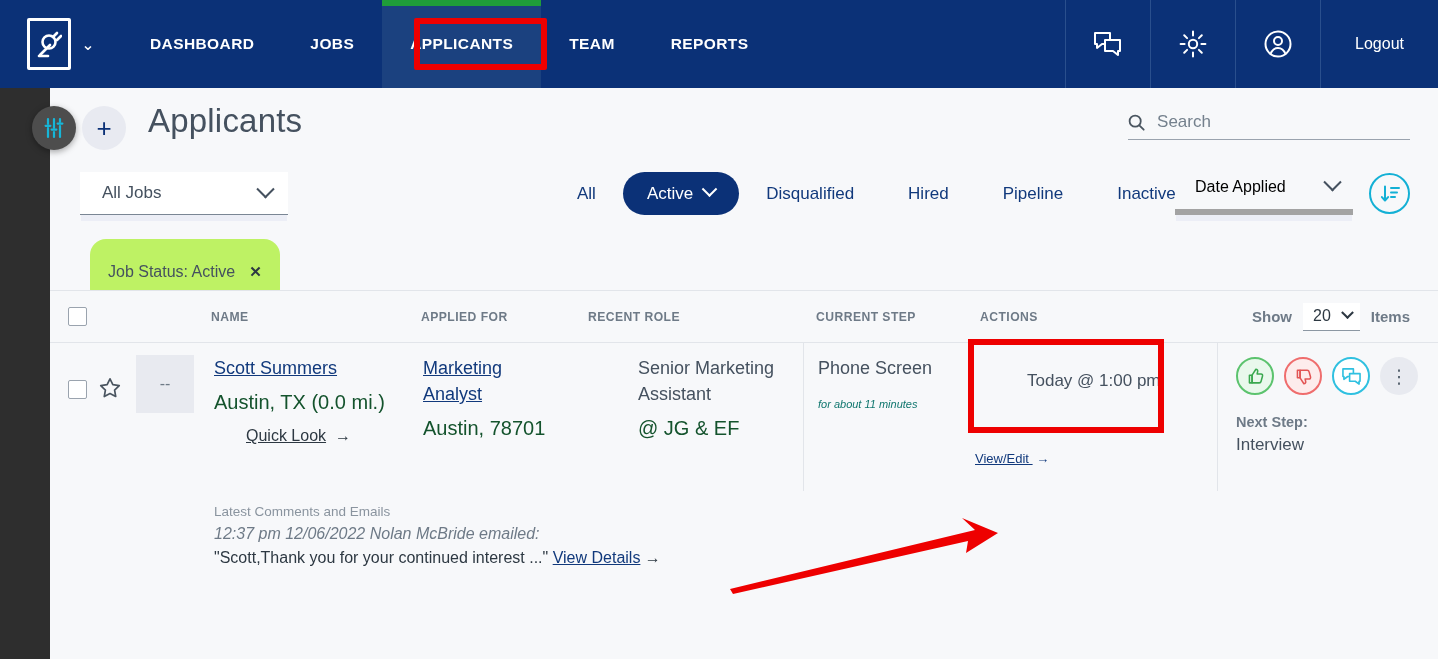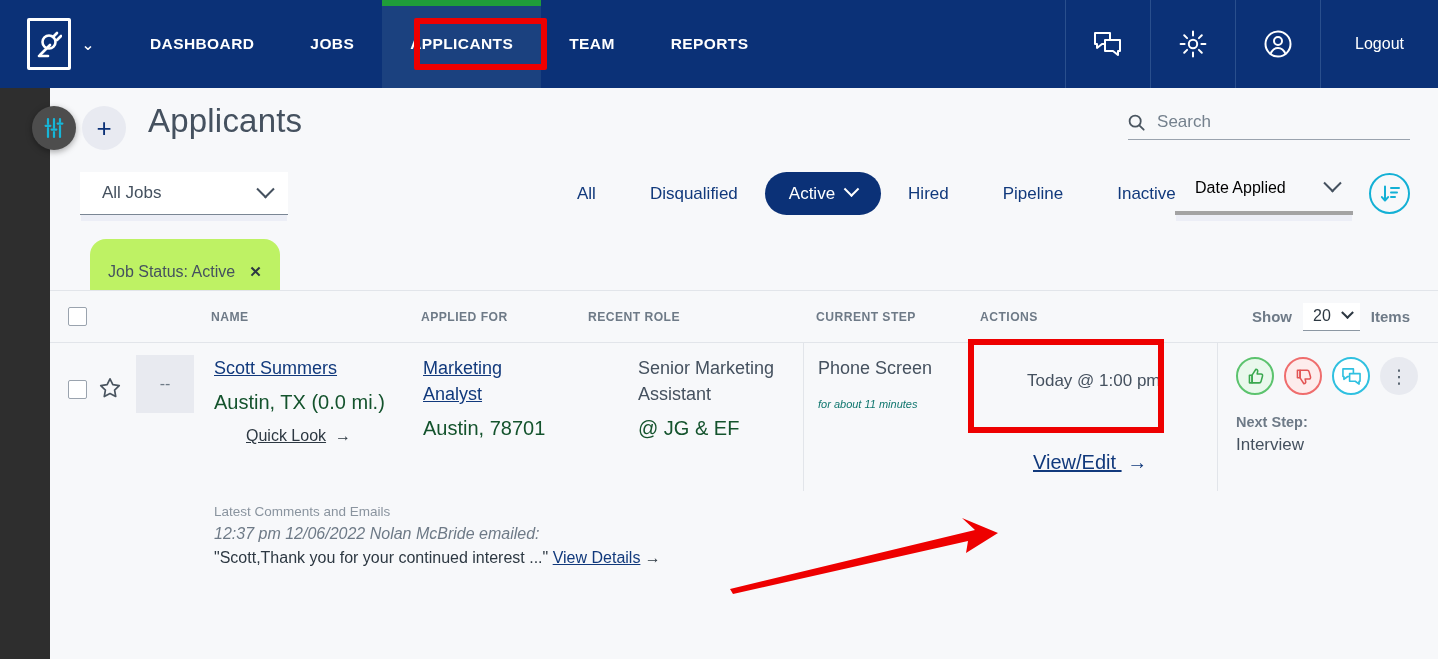--- a/index.html
+++ b/index.html
@@ -136,21 +136,21 @@
   }
   .tab.pill {
     background: #0b3177; color: #fff; border-radius: 22px; height: 43px;
     padding: 0 24px; gap: 11px;
   }
   .tab.pill .chev { border-color: #fff; width: 11px; height: 11px; }
 
   .sort-wrap { position: absolute; right: 28px; top: 0; display: flex; align-items: center; gap: 16px; }
   .sel-sort {
     position: relative; width: 178px; height: 43px;
-    background: #f7f8fa; border-bottom: 4px solid #a3a3a3;
+    background: #f7f8fa; border-bottom: 6px solid #a3a3a3;
     box-shadow: 0 7px 0 -1px #eceef6;
     display: flex; align-items: center; justify-content: space-between;
     padding: 0 14px 8px 20px; cursor: pointer;
   }
   .sort-icon-btn {
     width: 41px; height: 41px; border: 2px solid #13b0d5; border-radius: 50%;
     display: flex; align-items: center; justify-content: center; cursor: pointer;
   }
 
   
@@ -216,21 +216,21 @@
   .plain { font-size: 18px; color: #45515f; line-height: 26px; }
 
   .quick-look { font-size: 16px; color: #2d3842; text-decoration: underline; cursor: pointer; }
 
   .action-box {
     position: absolute; left: 975px; top: 16px; width: 186px;
     padding: 4px 2px;
   }
   .action-title { font-size: 18px; color: #45515f; line-height: 26px; }
   .action-when { font-size: 17px; color: #45515f; line-height: 28px; margin-top: 4px; }
-  .view-edit { position: absolute; left: 983px; top: 108px; font-size: 20px; color: #11397c;
+  .view-edit { position: absolute; left: 925px; top: 108px; font-size: 13px; color: #11397c;
                text-decoration: underline; cursor: pointer; }
 
   .annot-action {
     position: absolute; left: 918px; top: -4px; width: 196px; height: 94px;
     border: 6px solid #ee0000; pointer-events: none; z-index: 4;
   }
 
   .act-icons { position: absolute; left: 1186px; top: 14px; display: flex; align-items: center; gap: 10px; }
   .act-btn { width: 38px; height: 38px; border-radius: 50%; display: flex; align-items: center;
              justify-content: center; cursor: pointer; }
@@ -348,26 +348,26 @@
     <div class="filters-row">
       <div class="select-box sel-jobs">
         <span class="sel-label">All Jobs</span>
         <span class="chev"></span>
       </div>
 
       <div class="tabs">
         <div class="tab">
           <span>All</span>
         </div>
-        <div class="tab">
-          <span>Disqualified</span>
-        </div>
         <div class="tab pill">
           <span>Active</span>
           <span class="chev"></span>
+        </div>
+        <div class="tab">
+          <span>Disqualified</span>
         </div>
         <div class="tab">
           <span>Hired</span>
         </div>
         <div class="tab">
           <span>Pipeline</span>
         </div>
         <div class="tab">
           <span>Inactive</span>
         </div>

